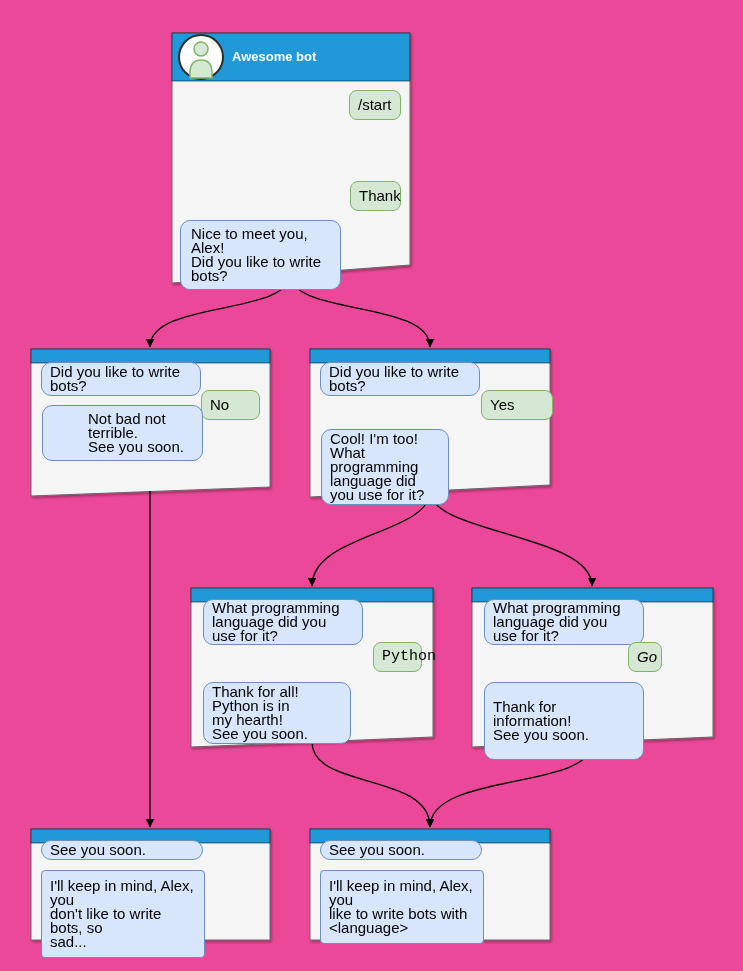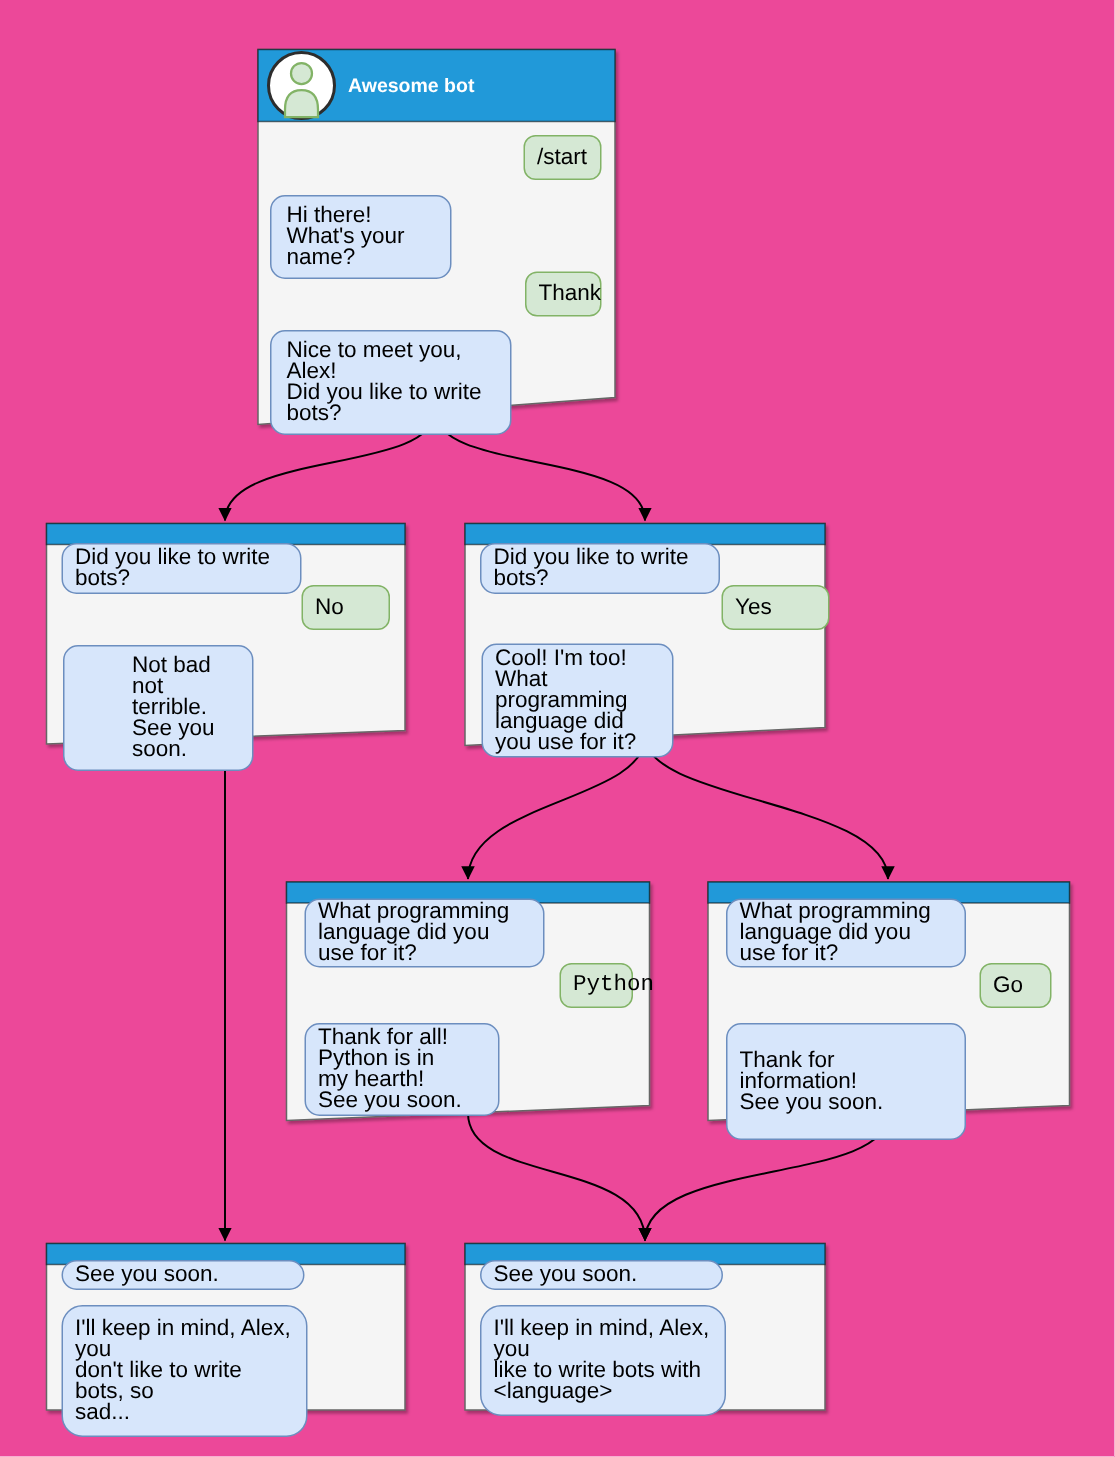--- a/index.html
+++ b/index.html
@@ -21,21 +21,21 @@
     position:absolute;z-index:2;box-sizing:border-box;border-radius:10px;
     font-size:15px;line-height:14px;color:#000;white-space:pre-line;
   }
   .bot{background:var(--bot-bubble-fill);border:1px solid var(--bot-bubble-border);}
   .user{background:var(--user-bubble-fill);border:1px solid var(--user-bubble-border);
         border-radius:8px;padding:7px 6px 7px 8px;}
   .p1{padding:1px 8px;}
   .p2{padding:2px 8px;}
   .p3{padding:17px 8px;}
   .p6{padding:6px 10px;}
-  .p8{padding:8px 8px;border-radius:14px;}
+  .p8{padding:8px 8px;border-radius:4px;}
 </style>
 </head>
 <body>
 
 <div class="canvas">
 
   <svg class="underlay" width="743" height="971" viewBox="0 0 743 971">
     <defs>
       <marker id="arrowhead" markerUnits="userSpaceOnUse" markerWidth="11" markerHeight="11" refX="8.5" refY="4.5" orient="auto">
         <path d="M0,0 L9,4.5 L0,9 Z" fill="#000"></path>
@@ -77,47 +77,45 @@
       <path class="arrow" d="M430,491 C430,534 312,534 312,586" marker-end="url(#arrowhead)"></path>
       <path class="arrow" d="M430,491 C430,534 592,534 592,586" marker-end="url(#arrowhead)"></path>
       <path class="arrow" d="M150,491 V827" marker-end="url(#arrowhead)"></path>
       <path class="arrow" d="M312,742 C312,790 430,772 430,827" marker-end="url(#arrowhead)"></path>
       <path class="arrow" d="M592,743 C592,790 430,772 430,827" marker-end="url(#arrowhead)"></path>
     </g>
   </svg>
 
   <div class="title" style="left:232px;top:50px;">Awesome bot</div>
   <div class="bubble user" style="left:349px;top:90px;width:52px;">/start</div>
-  <div class="bubble bot p6" style="left:180px;top:130px;width:121px;">Hi there!
-What's your name?</div>
   <div class="bubble user" style="left:350px;top:181px;width:51px;">Thank</div>
   <div class="bubble bot p6" style="left:180px;top:220px;width:161px;">Nice to meet you, Alex!
 Did you like to write bots?</div>
 
   <div class="bubble bot p2" style="left:41px;top:362px;width:160px;">Did you like to write bots?</div>
   <div class="bubble user" style="left:201px;top:390px;width:59px;">No</div>
-  <div class="bubble bot p6" style="left:42px;top:430px;width:127px;padding-left:45px;">Not bad not terrible.
+  <div class="bubble bot p6" style="left:42px;top:405px;width:161px;padding-left:45px;">Not bad not terrible.
 See you soon.</div>
 
   <div class="bubble bot p2" style="left:320px;top:362px;width:160px;">Did you like to write bots?</div>
   <div class="bubble user" style="left:481px;top:390px;width:72px;">Yes</div>
   <div class="bubble bot p2" style="left:321px;top:429px;width:128px;">Cool! I'm too!
 What programming
 language did you use for it?</div>
 
   <div class="bubble bot p1" style="left:203px;top:599px;width:160px;">What programming
 language did you use for it?</div>
   <div class="bubble user" style="left:373px;top:642px;width:49px;font-family:Liberation Mono, monospace;">Python</div>
-  <div class="bubble bot p2" style="left:203px;top:682px;width:130px;">Thank for all! Python is in
+  <div class="bubble bot p2" style="left:203px;top:682px;width:148px;">Thank for all! Python is in
 my hearth!
 See you soon.</div>
 
   <div class="bubble bot p1" style="left:484px;top:599px;width:160px;">What programming
 language did you use for it?</div>
-  <div class="bubble user" style="left:653px;top:642px;width:48px;">Go</div>
+  <div class="bubble user" style="left:628px;top:642px;width:34px;font-style:italic;">Go</div>
   <div class="bubble bot p3" style="left:484px;top:682px;width:160px;">Thank for information!
 See you soon.</div>
 
   <div class="bubble bot p2" style="left:41px;top:840px;width:162px;">See you soon.</div>
   <div class="bubble bot p8" style="left:41px;top:870px;width:164px;">I'll keep in mind, Alex, you
 don't like to write bots, so
 sad...</div>
 
   <div class="bubble bot p2" style="left:320px;top:840px;width:162px;">See you soon.</div>
   <div class="bubble bot p8" style="left:320px;top:870px;width:164px;">I'll keep in mind, Alex, you

